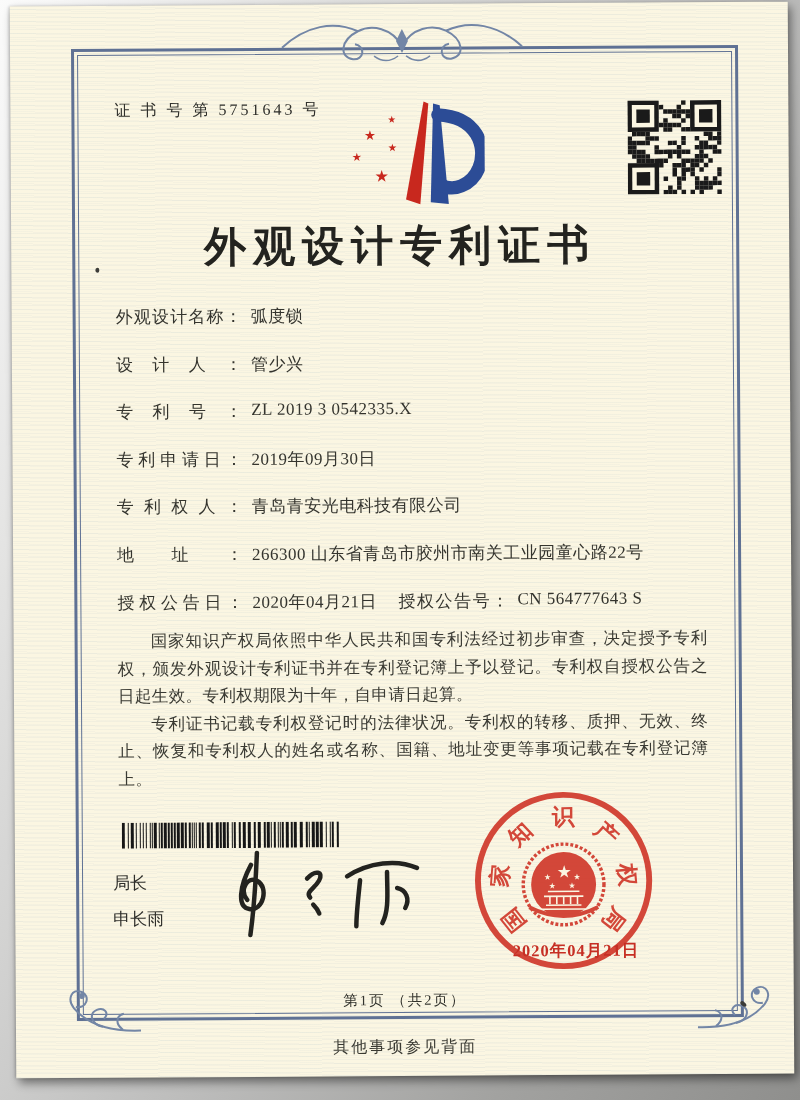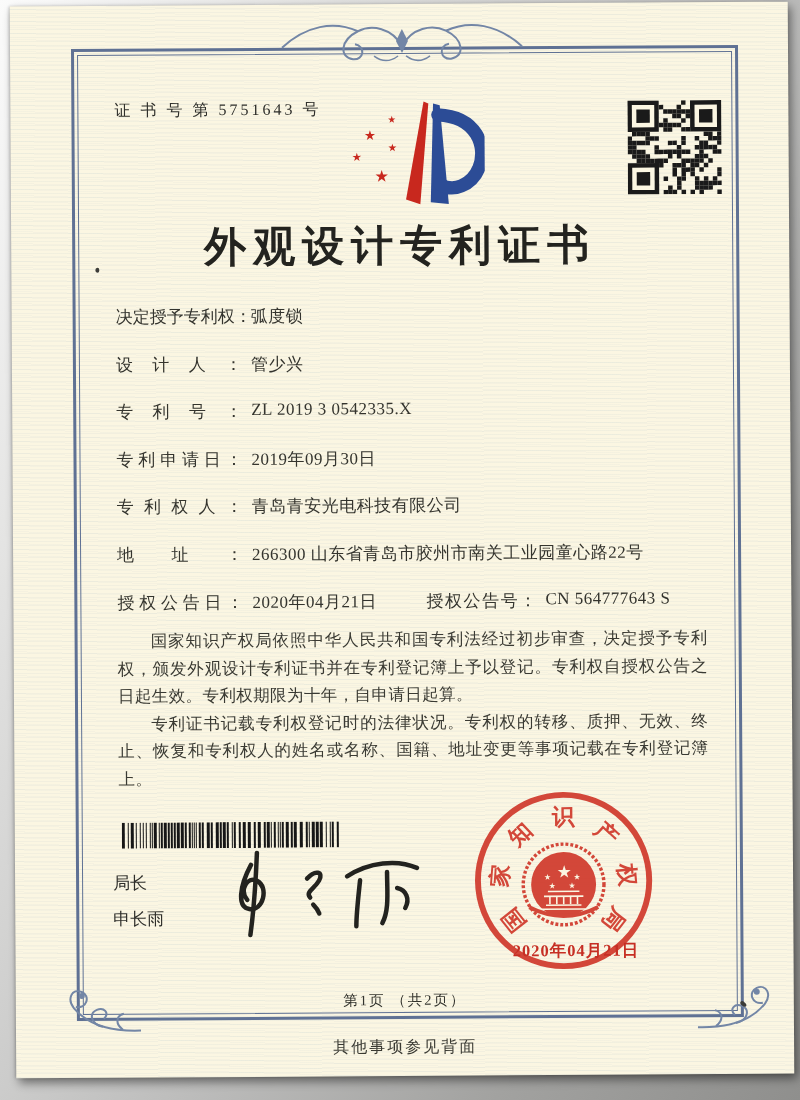--- a/index.html
+++ b/index.html
@@ -22,21 +22,21 @@
   .cert-no{position:absolute;left:104px;top:95px;font-size:16px;letter-spacing:3px;color:#2e2e2a;}
   .logo{position:absolute;left:322px;top:88px;width:152px;height:124px;}
   .qr{position:absolute;left:617px;top:98px;width:94px;height:94px;}
   .title{position:absolute;left:0;top:214px;width:100%;text-align:center;
         font-size:42px;font-weight:bold;letter-spacing:7px;color:#23231f;}
   .fields{position:absolute;left:104px;top:300px;width:620px;}
   .row{position:relative;height:47.6px;font-size:17px;color:#34342e;white-space:nowrap;}
   .lbl{display:inline-block;width:126px;text-align:justify;text-align-last:justify;vertical-align:top;}
   .val{margin-left:9px;letter-spacing:.5px;}
   .pair2{position:absolute;left:281px;top:0;}
-  .pair2 .lbl{width:110px;margin-left:28px;}
+  .pair2 .lbl{width:110px;}
   .body-text{position:absolute;left:104px;top:622px;width:590px;
         font-size:16.5px;line-height:27.6px;color:#3a3a33;text-align:justify;}
   .body-text p{margin:0;text-indent:2em;letter-spacing:.4px;}
   .barcode{position:absolute;left:107px;top:817px;width:222px;height:26px;}
   .director{position:absolute;left:98px;top:866px;font-size:17px;color:#2e2e2a;}
   .director .name{margin-top:13px;}
   .signature{position:absolute;left:192px;top:840px;width:245px;height:98px;}
   .seal{position:absolute;left:455px;top:784px;width:187px;height:187px;opacity:.92;}
   .seal-date{position:absolute;left:458px;top:937px;width:205px;text-align:center;
         font-size:16.5px;color:#c62f24;letter-spacing:1px;font-weight:bold;}
@@ -249,21 +249,21 @@
         <rect x="64" y="8" width="12" height="12" fill="#1a1a1a"></rect>
         <rect x="0" y="56" width="28" height="28" fill="#1a1a1a"></rect>
         <rect x="4" y="60" width="20" height="20" fill="#fbf6e2"></rect>
         <rect x="8" y="64" width="12" height="12" fill="#1a1a1a"></rect>
       </svg>
 
     <div class="title">外观设计专利证书</div>
 
     <div class="fields">
       <div class="row">
-        <span class="lbl">决定授予专利权：</span><span class="val">弧度锁</span>
+        <span class="lbl">外观设计名称：</span><span class="val">弧度锁</span>
       </div>
       <div class="row">
         <span class="lbl">设计人：</span><span class="val">管少兴</span>
       </div>
       <div class="row">
         <span class="lbl">专利号：</span><span class="val">ZL 2019 3 0542335.X</span>
       </div>
       <div class="row">
         <span class="lbl">专利申请日：</span><span class="val">2019年09月30日</span>
       </div>

